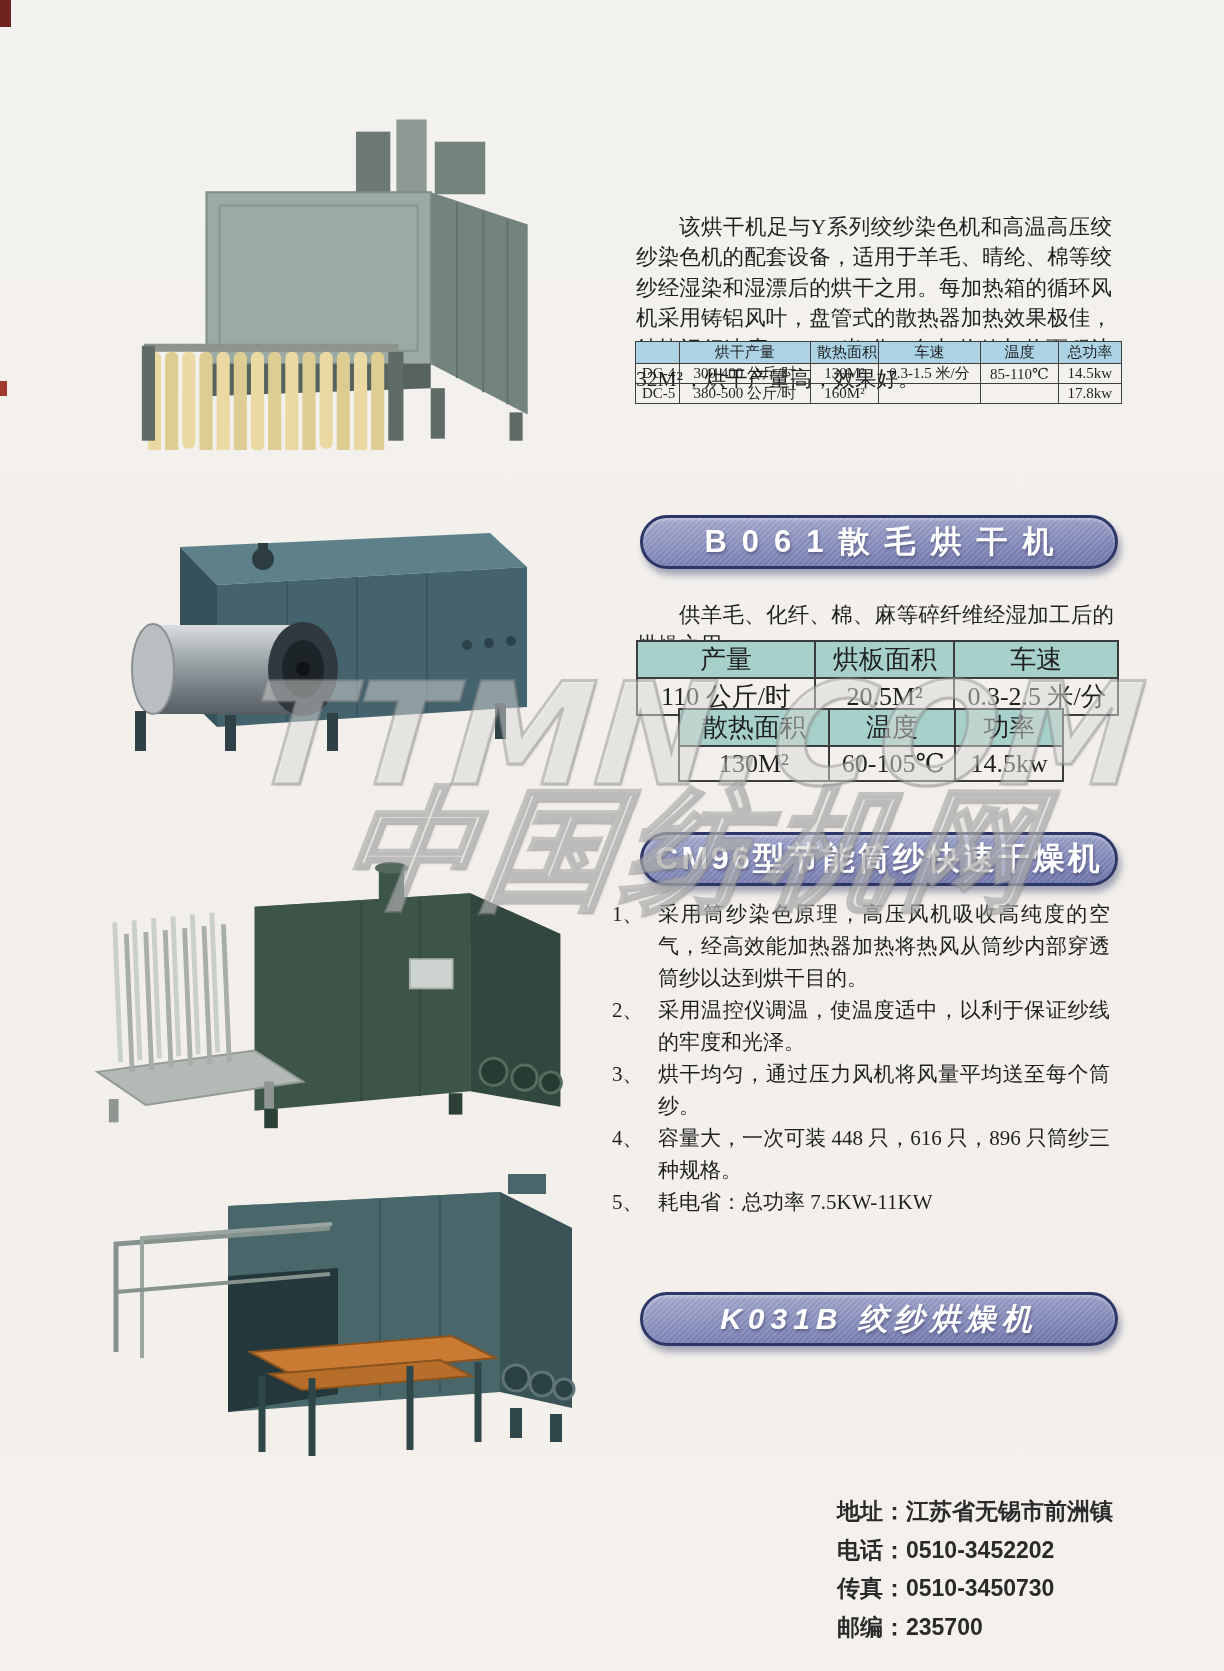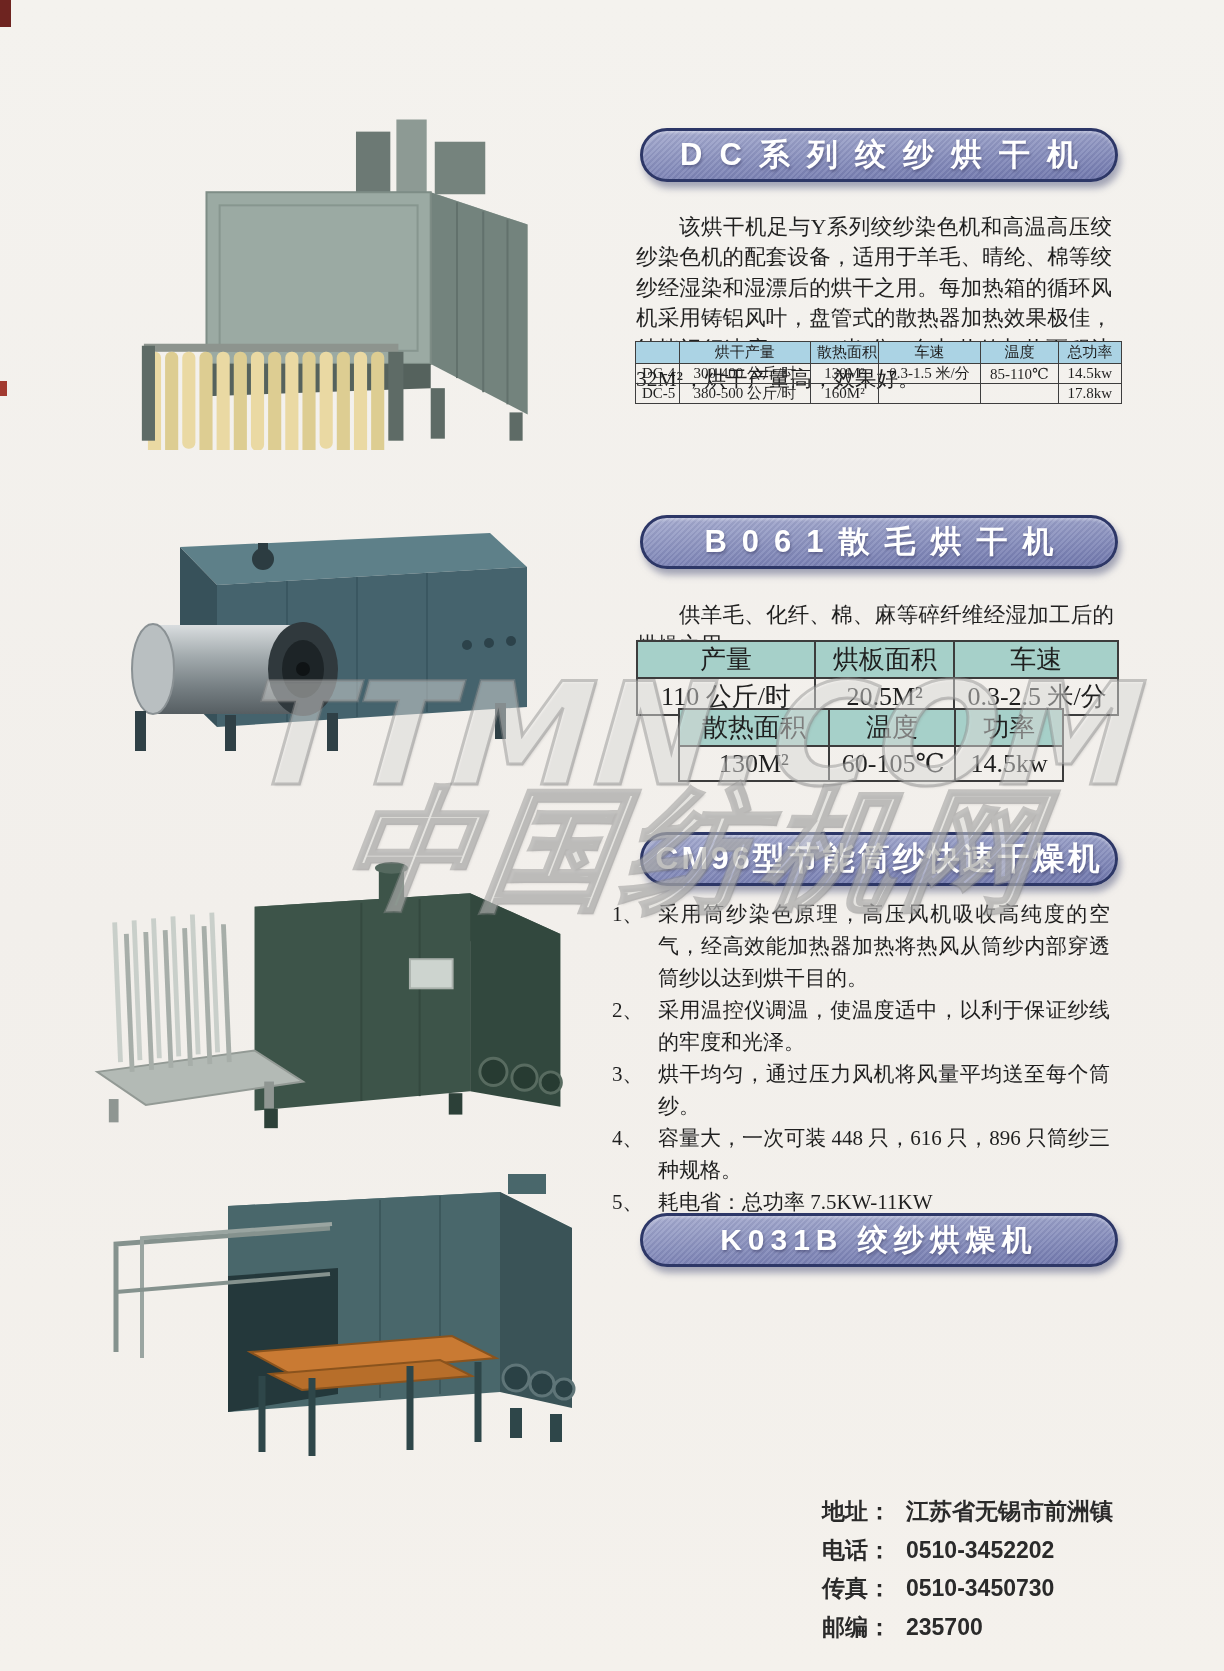--- a/index.html
+++ b/index.html
@@ -24,21 +24,21 @@
         display:flex;align-items:center;justify-content:center;
         color:#fff;font-family:"Liberation Sans","DejaVu Sans",sans-serif;font-weight:bold;
         background:
           repeating-linear-gradient(135deg,rgba(255,255,255,.07) 0 2px,rgba(20,20,60,.05) 2px 4px),
           linear-gradient(178deg,#a6accf 0%,#8990bd 55%,#7178ad 100%);
         box-shadow:3px 6px 7px rgba(95,100,135,.55),inset 0 2px 3px rgba(255,255,255,.35);
         text-shadow:1px 2px 3px rgba(40,40,80,.45);white-space:nowrap;}
   #pill-dc{top:128px;font-size:31px;letter-spacing:17px;padding-left:17px;}
   #pill-b061{top:515px;font-size:31px;letter-spacing:15px;padding-left:15px;}
   #pill-cm96{top:832px;font-size:32px;letter-spacing:3px;}
-  #pill-k031b{top:1213px;font-size:30px;letter-spacing:6px;}
+  #pill-k031b{top:1292px;font-size:30px;letter-spacing:6px;font-style:italic;}
 
   
   .dc-desc{position:absolute;left:636px;top:190px;width:476px;font-size:21.5px;
            line-height:1.42;text-align:justify;text-indent:2em;}
   table{border-collapse:collapse;}
   .dc-table{position:absolute;left:635px;top:341px;width:487px;font-size:15px;text-align:center;
             table-layout:fixed;}
   .dc-table th,.dc-table td{border:1.5px solid #3e3e3e;padding:0 6px;height:19px;
             font-weight:normal;overflow:hidden;white-space:nowrap;}
   .dc-table thead th{background:#abd3e4;height:21px;}
@@ -64,21 +64,21 @@
   .feat-text{flex:1;text-align:justify;}
 
   
   .k-usage{position:absolute;left:630px;top:1330px;width:482px;font-size:21px;line-height:35px;}
 
   
   .contact{position:absolute;left:822px;top:1492px;
            font-family:"Liberation Sans","DejaVu Sans",sans-serif;font-weight:bold;
            font-size:23px;color:#2a2a2a;line-height:38.5px;}
   .contact-row{display:flex;}
-  .c-label{flex:0 0 84px;}
+  .c-label{flex:0 0 84px;text-align:right;}
   .c-value{white-space:nowrap;}
 
   
   .wm{position:absolute;z-index:50;pointer-events:none;white-space:nowrap;
       font-family:"DejaVu Sans","Liberation Sans",sans-serif;font-style:italic;font-weight:bold;
       color:rgba(242,242,240,.40);-webkit-text-stroke:3px rgba(138,138,138,.45);
       text-shadow:2px 2px 2px rgba(120,120,120,.18);}
   .wm1{left:252px;top:652px;font-size:142px;letter-spacing:2px;transform:skewX(-5deg);}
   .wm2{left:345px;top:762px;font-size:132px;letter-spacing:8px;transform:skewX(-8deg);}
 </style>
@@ -211,23 +211,20 @@
       <polygon points="190,234 360,220 392,236 222,250" fill="#b76e2a" stroke="#8a531d" stroke-width="2"></polygon>
       <line x1="182" y1="236" x2="182" y2="312" stroke="#2e4649" stroke-width="7"></line>
       <line x1="232" y1="238" x2="232" y2="316" stroke="#2e4649" stroke-width="7"></line>
       <line x1="330" y1="226" x2="330" y2="310" stroke="#2e4649" stroke-width="7"></line>
       <line x1="398" y1="222" x2="398" y2="302" stroke="#2e4649" stroke-width="7"></line>
       <rect x="430" y="268" width="12" height="30" fill="#2e4649"></rect>
       <rect x="470" y="274" width="12" height="28" fill="#2e4649"></rect>
     </svg>
   </div>
 
-  <div class="pill" id="pill-dc">
-    <span>DC系列绞纱烘干机</span>
-  </div>
   <p class="dc-desc">该烘干机足与Y系列绞纱染色机和高温高压绞纱染色机的配套设备，适用于羊毛、晴纶、棉等绞纱经湿染和湿漂后的烘干之用。每加热箱的循环风机采用铸铝风叶，盘管式的散热器加热效果极佳，纱棒运行速度 0.3-1.5 米/分，每加热箱加热面积达 32M²，烘干产量高，效果好。</p>
 
   <table class="dc-table">
     <colgroup>
         <col class="c0">
         <col class="c1">
         <col class="c2">
         <col class="c3">
         <col class="c4">
         <col class="c5">

